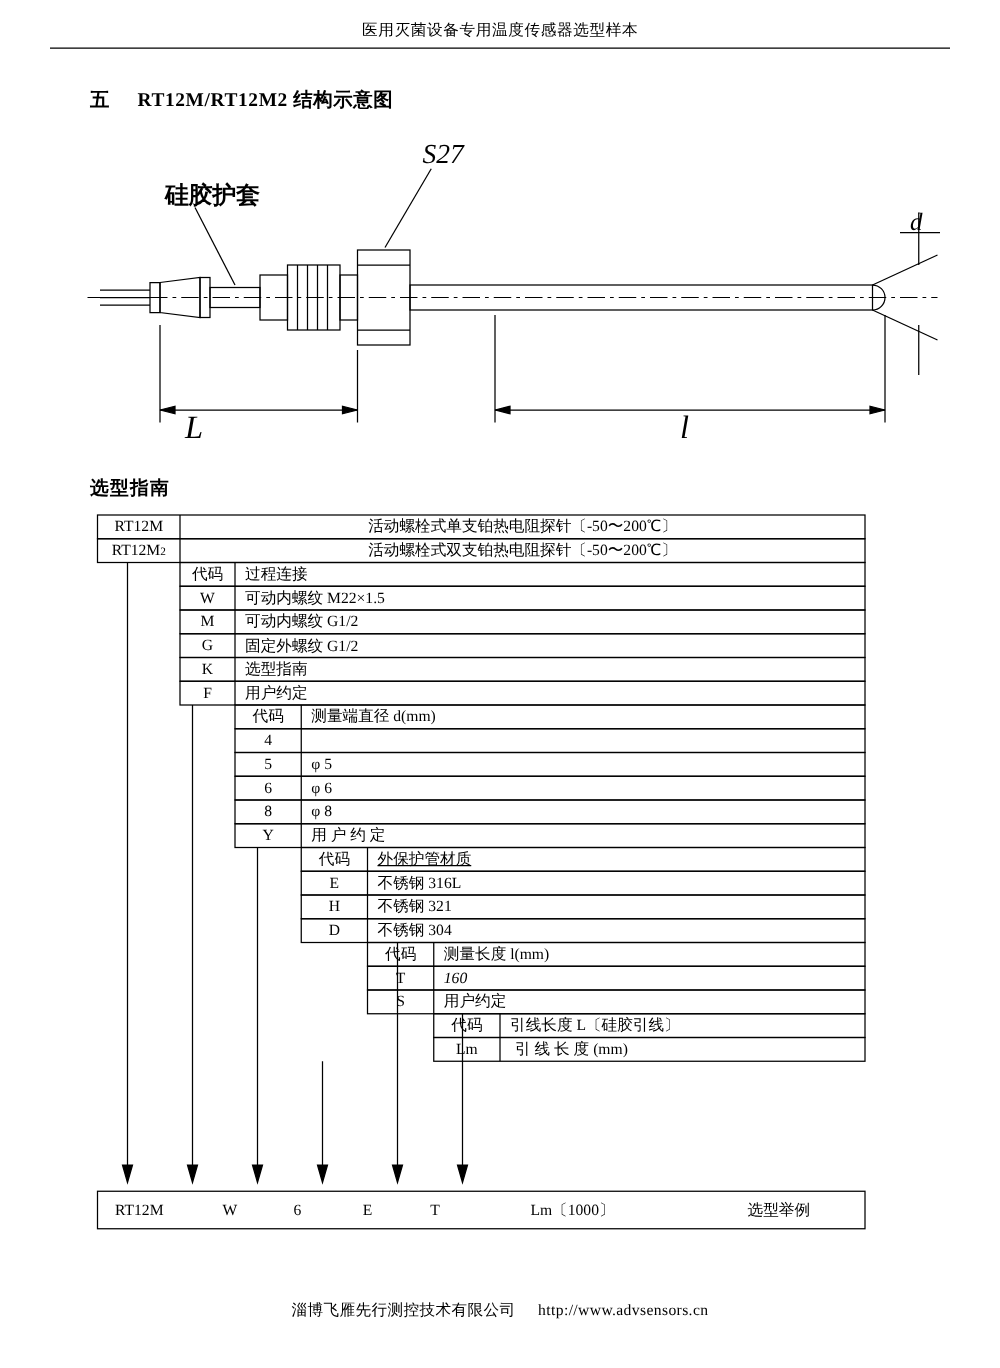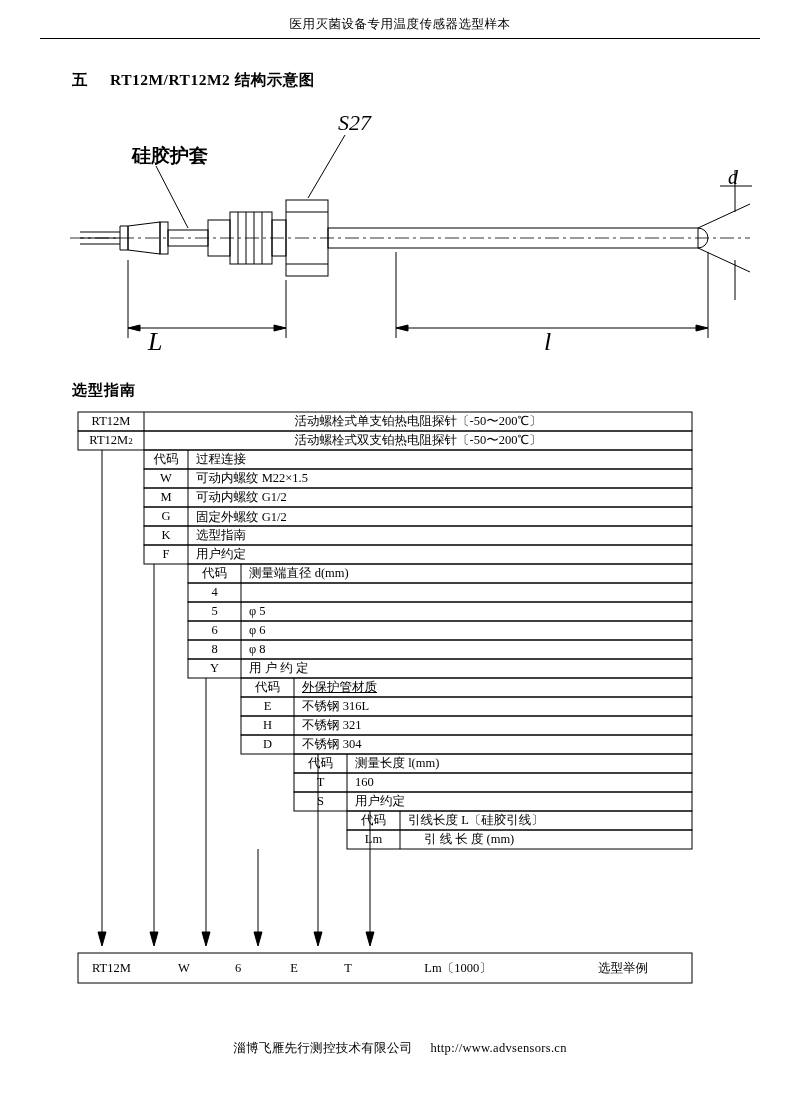--- a/index.html
+++ b/index.html
@@ -295,28 +295,28 @@
     <div class="cell center" style="left:163px;top:285px;width:53px;height:19px;">E</div>
     <div class="cell left" style="left:216px;top:285px;width:398px;height:19px;">不锈钢 316L</div>
     <div class="cell center" style="left:163px;top:304px;width:53px;height:19px;">H</div>
     <div class="cell left" style="left:216px;top:304px;width:398px;height:19px;">不锈钢 321</div>
     <div class="cell center" style="left:163px;top:323px;width:53px;height:19px;">D</div>
     <div class="cell left" style="left:216px;top:323px;width:398px;height:19px;">不锈钢 304</div>
 
     <div class="cell center" style="left:216px;top:342px;width:53px;height:19px;">代码</div>
     <div class="cell left" style="left:269px;top:342px;width:345px;height:19px;">测量长度 l(mm)</div>
     <div class="cell center" style="left:216px;top:361px;width:53px;height:19px;">T</div>
-    <div class="cell left" style="left:269px;top:361px;width:386px;height:19px;">160</div>
+    <div class="cell left" style="left:269px;top:361px;width:386px;height:19px;font-style:italic;">160</div>
     <div class="cell center" style="left:216px;top:380px;width:53px;height:19px;">S</div>
     <div class="cell left" style="left:269px;top:380px;width:345px;height:19px;">用户约定</div>
 
     <div class="cell center" style="left:269px;top:399px;width:53px;height:19px;">代码</div>
     <div class="cell left" style="left:322px;top:399px;width:292px;height:19px;">引线长度 L〔硅胶引线〕</div>
     <div class="cell center" style="left:269px;top:418px;width:53px;height:19px;">Lm</div>
-    <div class="cell left" style="left:338px;top:418px;width:292px;height:19px;">引 线 长 度 (mm)</div>
+    <div class="cell left" style="left:326px;top:418px;width:292px;height:19px;">引 线 长 度 (mm)</div>
 
     <div class="cell left" style="left:6px;top:541px;width:80px;height:30px;">RT12M</div>
     <div class="cell center" style="left:86px;top:541px;width:40px;height:30px;">W</div>
     <div class="cell center" style="left:140px;top:541px;width:40px;height:30px;">6</div>
     <div class="cell center" style="left:196px;top:541px;width:40px;height:30px;">E</div>
     <div class="cell center" style="left:250px;top:541px;width:40px;height:30px;">T</div>
     <div class="cell center" style="left:320px;top:541px;width:120px;height:30px;">Lm〔1000〕</div>
     <div class="cell center" style="left:490px;top:541px;width:110px;height:30px;">选型举例</div>
   </div>
 

